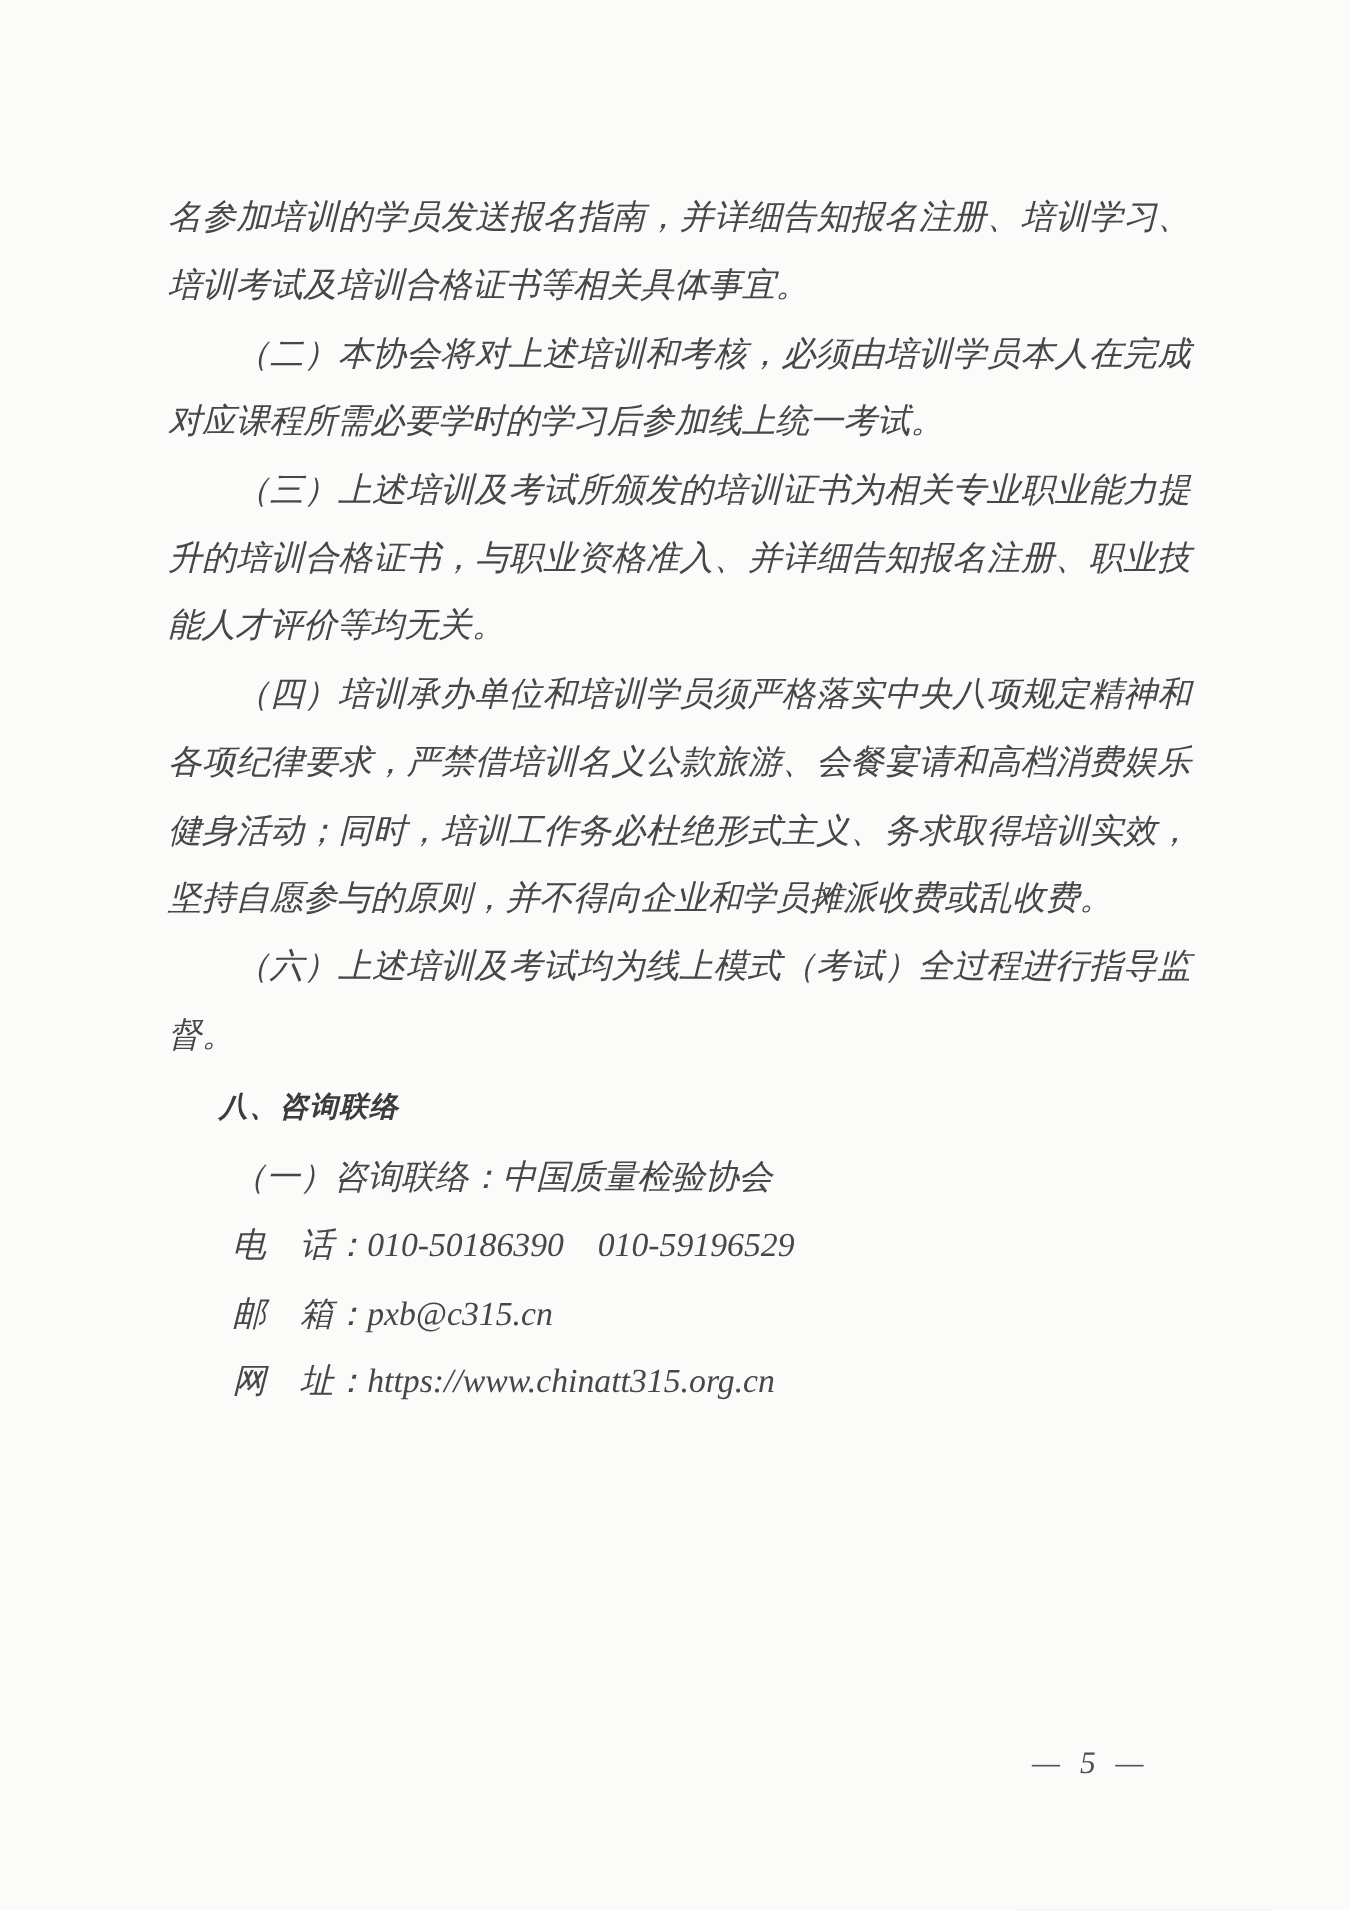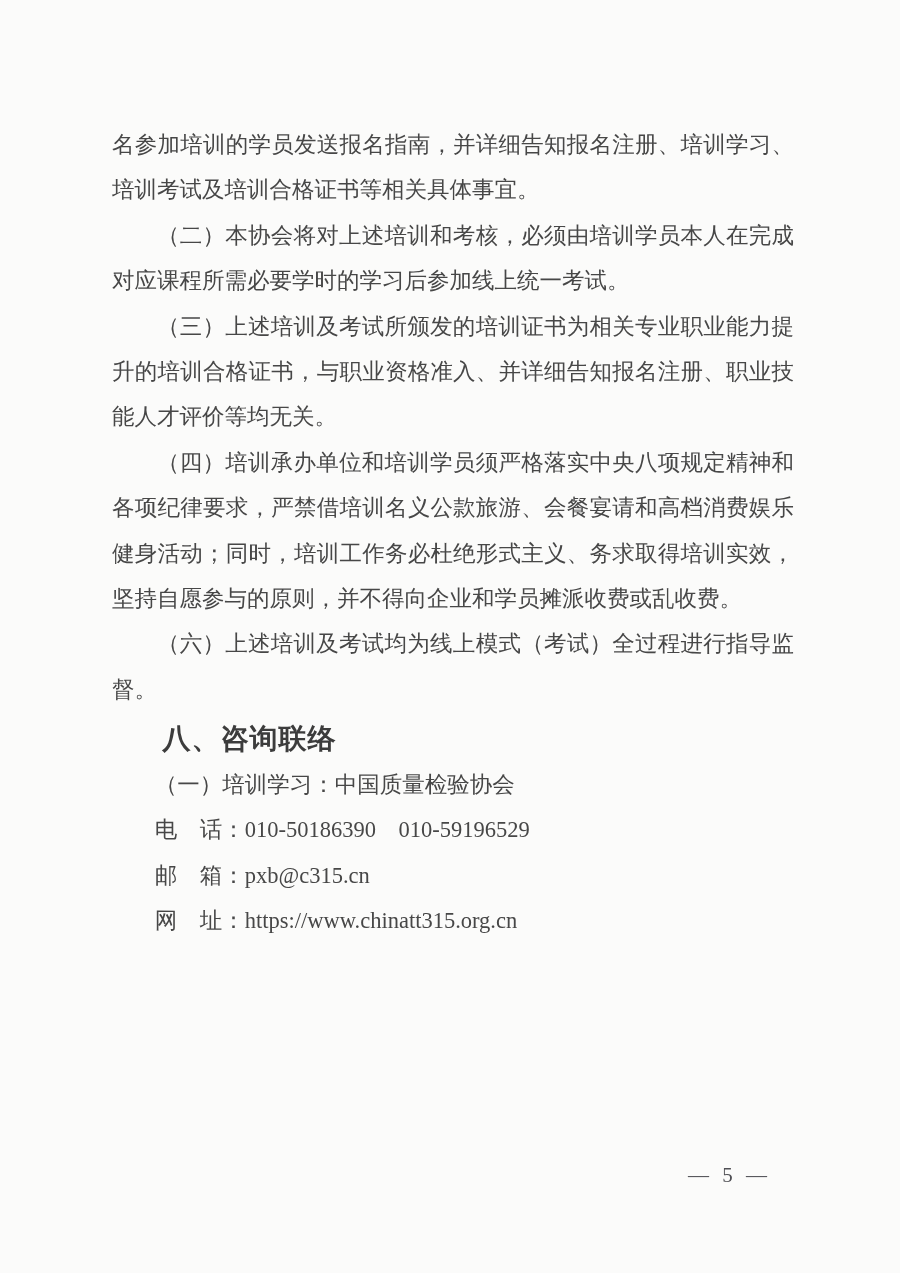--- a/index.html
+++ b/index.html
@@ -9,40 +9,41 @@
   }
   .page {
     position: relative;
     width: 900px;
     height: 1273px;
     margin: 0 auto;
     background: #fbfbfa;
     overflow: hidden;
     color: #474747;
     font-family: "Liberation Serif", "DejaVu Serif", serif;
+    font-style: italic;
   }
   .body-text {
     position: absolute;
     left: 112px;
     top: 122px;
     width: 682px;
     font-size: 22.5px;
     line-height: 45.4px;
     text-align: justify;
     text-justify: inter-ideograph;
   }
   .para {
     margin: 0;
   }
   .indent {
     text-indent: 2em;
   }
   .heading {
     margin: 4px 0 0 0;
-    font-size: 28px;
+    font-size: 19px;
     line-height: 45.4px;
     font-weight: bold;
     font-family: "Liberation Sans", "DejaVu Sans", sans-serif;
     color: #3c3c3c;
     text-indent: 1.8em;
     letter-spacing: 1px;
   }
   .contact {
     margin: 0;
     text-indent: 1.9em;
@@ -63,20 +64,20 @@
 <div class="page">
   <div class="body-text">
     <p class="para">名参加培训的学员发送报名指南，并详细告知报名注册、培训学习、培训考试及培训合格证书等相关具体事宜。</p>
     <p class="para indent">（二）本协会将对上述培训和考核，必须由培训学员本人在完成对应课程所需必要学时的学习后参加线上统一考试。</p>
     <p class="para indent">（三）上述培训及考试所颁发的培训证书为相关专业职业能力提升的培训合格证书，与职业资格准入、并详细告知报名注册、职业技能人才评价等均无关。</p>
     <p class="para indent">（四）培训承办单位和培训学员须严格落实中央八项规定精神和各项纪律要求，严禁借培训名义公款旅游、会餐宴请和高档消费娱乐健身活动；同时，培训工作务必杜绝形式主义、务求取得培训实效，坚持自愿参与的原则，并不得向企业和学员摊派收费或乱收费。</p>
     <p class="para indent">（六）上述培训及考试均为线上模式（考试）全过程进行指导监督。</p>
 
     <h2 class="heading">八、咨询联络</h2>
 
-    <p class="contact">（一）培训学习：中国质量检验协会</p>
+    <p class="contact">（一）咨询联络：中国质量检验协会</p>
     <p class="contact">电　话：010-50186390　010-59196529</p>
     <p class="contact">邮　箱：pxb@c315.cn</p>
     <p class="contact">网　址：https://www.chinatt315.org.cn</p>
   </div>
 
   <div class="page-number">— 5 —</div>
 </div>
 
 </body></html>

